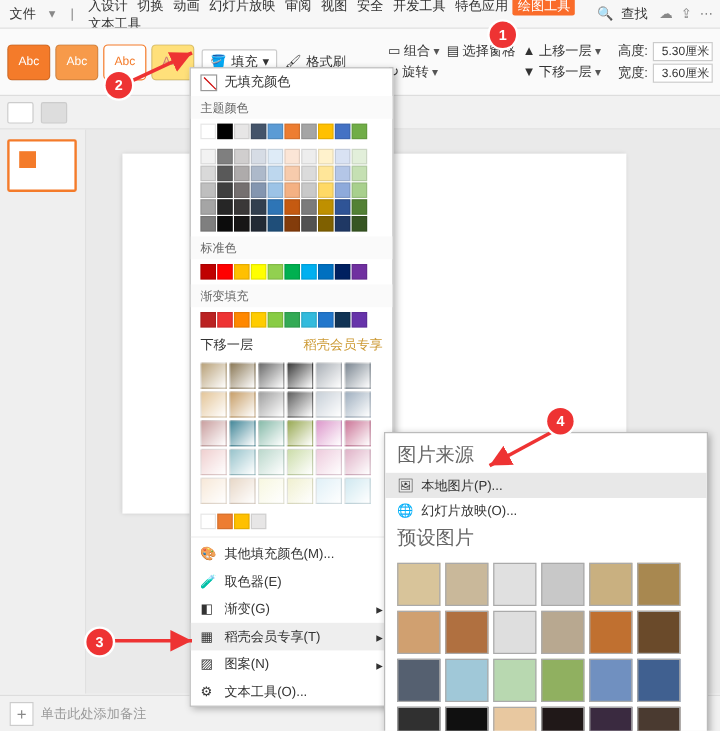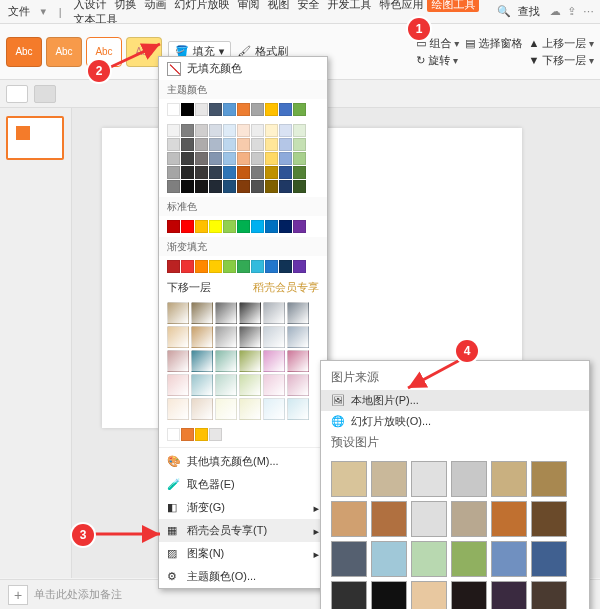--- a/index.html
+++ b/index.html
@@ -43,21 +43,21 @@
   .fillmenu .row.hl{background:#eee}
   .fillmenu .sec{padding:3px 8px 2px;font-size:10px;color:#666;background:#fafafa}
   .fillmenu .grid{display:grid;grid-template-columns:repeat(10,13px);gap:1px;padding:4px 8px}
   .fillmenu .grid .sw{width:13px;height:13px;border:1px solid rgba(0,0,0,.1)}
   .fillmenu .grid.big{grid-template-columns:repeat(6,22px);gap:2px}
   .fillmenu .grid.big .sw{width:22px;height:22px}
   .fillmenu .tip{display:flex;justify-content:space-between;align-items:center;padding:3px 8px;font-size:10px;color:#999}
   .fillmenu .sep{height:1px;background:#eee;margin:2px 0}
   
   .imgsrc{position:absolute;top:360px;left:320px;width:270px;background:#fff;border:1px solid #bbb;box-shadow:2px 2px 6px rgba(0,0,0,.3);z-index:11;padding:6px 0}
-  .imgsrc .hdr{padding:2px 10px 4px;font-size:12px;color:#666}
+  .imgsrc .hdr{padding:2px 10px 4px;font-size:16px;color:#666}
   .imgsrc .row{display:flex;align-items:center;gap:6px;padding:3px 10px;cursor:pointer}
   .imgsrc .row.hl{background:#e8e8e8}
   .imgsrc .texgrid{display:grid;grid-template-columns:repeat(6,36px);gap:4px;padding:6px 10px}
   .imgsrc .texgrid .tx{width:36px;height:36px;background:#c9b89a;border:1px solid #aaa}
   
   .bottom{position:absolute;bottom:0;left:0;right:0;height:30px;background:#f1f1f1;border-top:1px solid #ddd;display:flex;align-items:center;padding:0 8px;gap:6px}
   .bottom .plus{width:20px;height:20px;border:1px solid #ccc;background:#fff;display:flex;align-items:center;justify-content:center;font-size:14px;color:#888}
   
   .callout{position:absolute;width:22px;height:22px;border-radius:50%;background:#e33;color:#fff;display:flex;align-items:center;justify-content:center;font-weight:bold;font-size:12px;box-shadow:0 0 0 2px #fff;z-index:30}
   svg.arrows{position:absolute;top:0;left:0;width:600px;height:609px;pointer-events:none;z-index:29}
@@ -99,20 +99,30 @@
     <div class="col">
       <span class="lbl"><span>▭</span> <span>组合</span> ▾</span>
       <span class="lbl"><span>↻</span> <span>旋转</span> ▾</span>
     </div>
     <div class="col">
       <span class="lbl"><span>▤</span> <span>选择窗格</span></span>
     </div>
     <div class="col">
       <span class="lbl"><span>▲</span> <span>上移一层</span> ▾</span>
       <span class="lbl"><span>▼</span> <span>下移一层</span> ▾</span>
+    </div>
+    <div class="dims">
+      <div class="row">
+          <span>高度:</span>
+          <input value="5.30厘米" style="">
+        </div>
+      <div class="row">
+          <span>宽度:</span>
+          <input value="3.60厘米" style="">
+        </div>
     </div>
   </div>
 </div>
 
 <div class="viewrow">
   <div class="vb"></div>
   <div class="vb active"></div>
 </div>
 
 <div class="stage">
@@ -285,21 +295,21 @@
       <span>稻壳会员专享(T)</span>
       <span style="margin-left:auto">▸</span>
     </div>
   <div class="row">
       <span class="si">▨</span>
       <span>图案(N)</span>
       <span style="margin-left:auto">▸</span>
     </div>
   <div class="row">
       <span class="si">⚙</span>
-      <span>主题颜色(O)...</span>
+      <span>文本工具(O)...</span>
     </div>
 </div>
 
 <div class="imgsrc">
   <div class="hdr">图片来源</div>
   <div class="row hl">
       <span class="si">🖼</span>
       <span>本地图片(P)...</span>
     </div>
   <div class="row">

